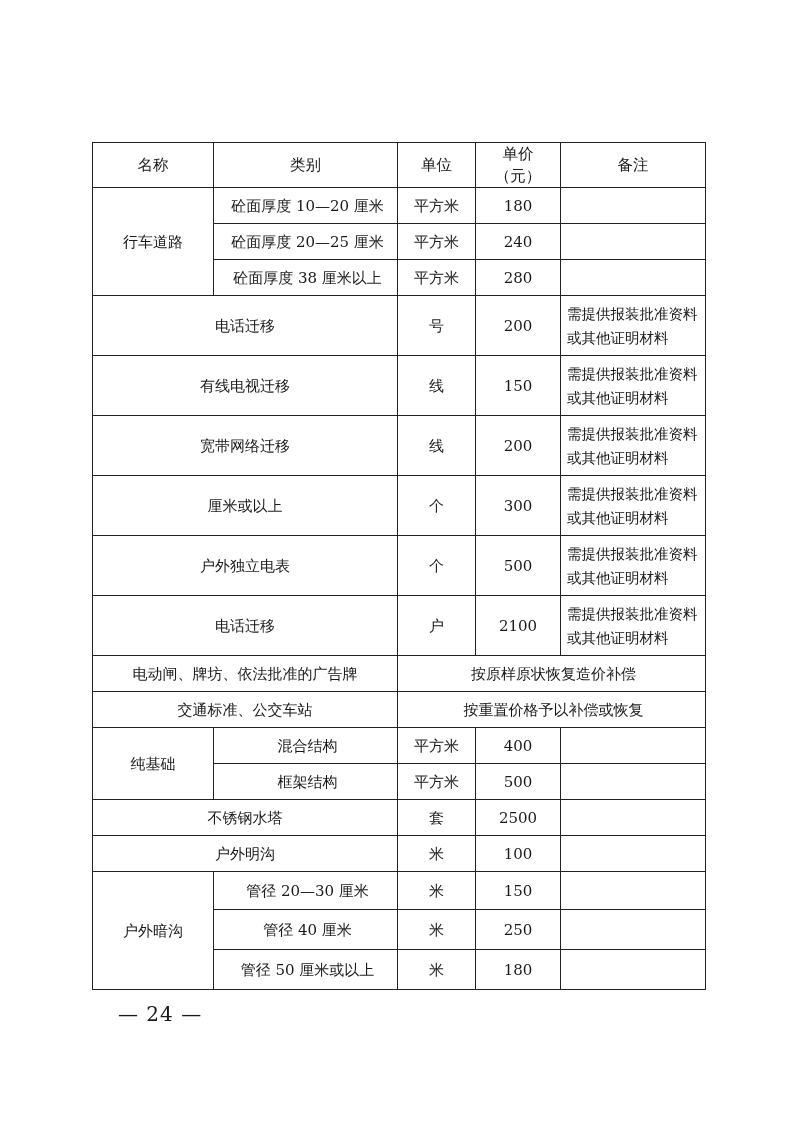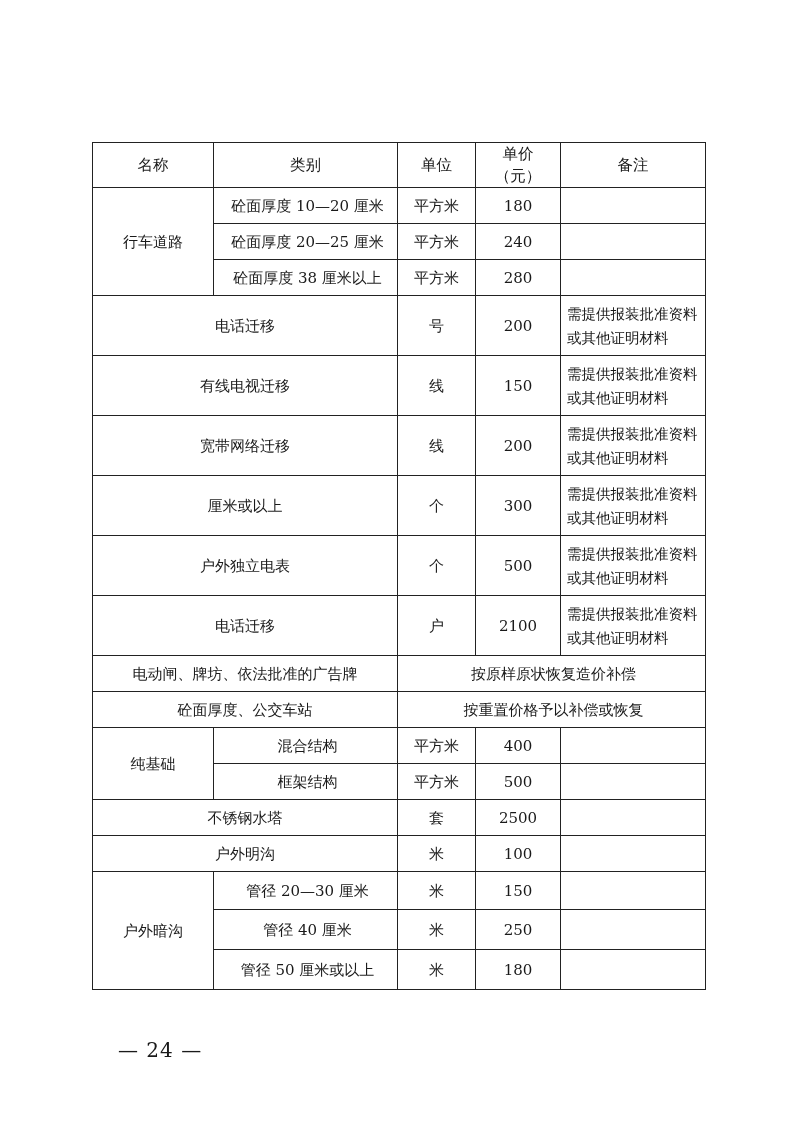--- a/index.html
+++ b/index.html
@@ -9,21 +9,21 @@
          border-collapse:collapse; table-layout:fixed; font-size:15px; }
   table.price td { border:1.5px solid #222; text-align:center; vertical-align:middle;
          padding:0 4px; line-height:22px; }
   .hdr td { height:37px; font-size:15.5px; }
   .sub td { height:35px; }
   .tall td { height:59px; }
   .mid td { height:35px; }
   .left { text-align:right; padding-left:8px !important; }
   .bold { font-weight:normal; }
   .note { text-align:left !important; padding-left:6px !important; font-size:14.5px; line-height:24px !important; }
-  .footer { position:absolute; left:118px; top:1002px; font-size:20px; letter-spacing:1px;margin-top:36px; }
+  .footer { position:absolute; left:118px; top:1002px; font-size:20px; letter-spacing:1px; }
 </style>
 </head>
 <body>
 
 <table class="price">
   <colgroup>
     <col style="width:121px">
       <col style="width:184px">
       <col style="width:78px">
       <col style="width:85px">
@@ -93,21 +93,21 @@
     <td>户</td>
     <td>2100</td>
     <td class="note">需提供报装批准资料或其他证明材料</td>
   </tr>
 
   <tr class="mid">
     <td colspan="2" class="bold">电动闸、牌坊、依法批准的广告牌</td>
     <td colspan="3" class="left">按原样原状恢复造价补偿</td>
   </tr>
   <tr class="mid">
-    <td colspan="2" class="bold">砼面厚度、公交车站</td>
+    <td colspan="2" class="bold">交通标准、公交车站</td>
     <td colspan="3" class="left">按重置价格予以补偿或恢复</td>
   </tr>
 
   <tr class="sub">
     <td rowspan="2" class="bold">纯基础</td>
     <td class="left">混合结构</td>
     <td>平方米</td>
     <td>400</td>
     <td></td>
   </tr>

